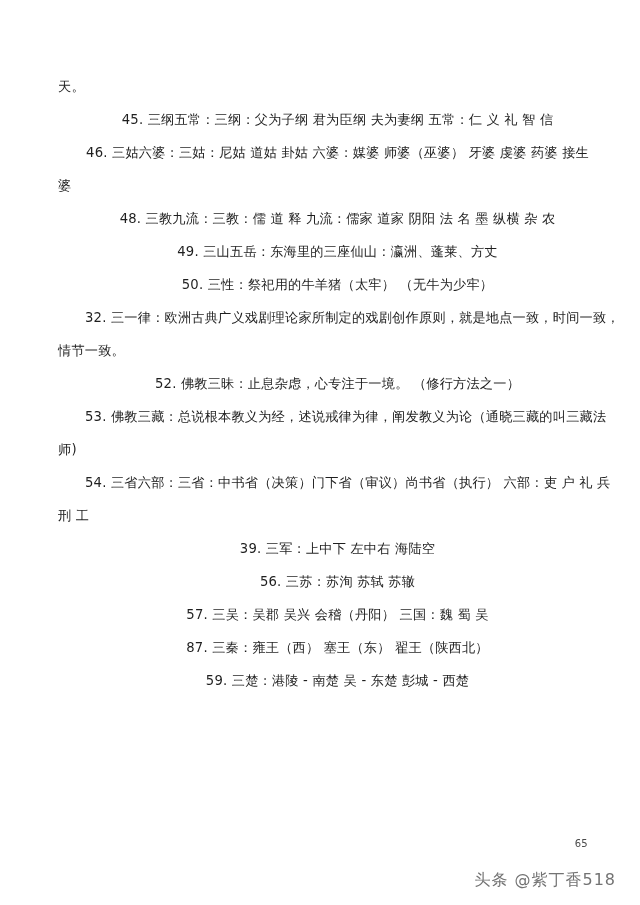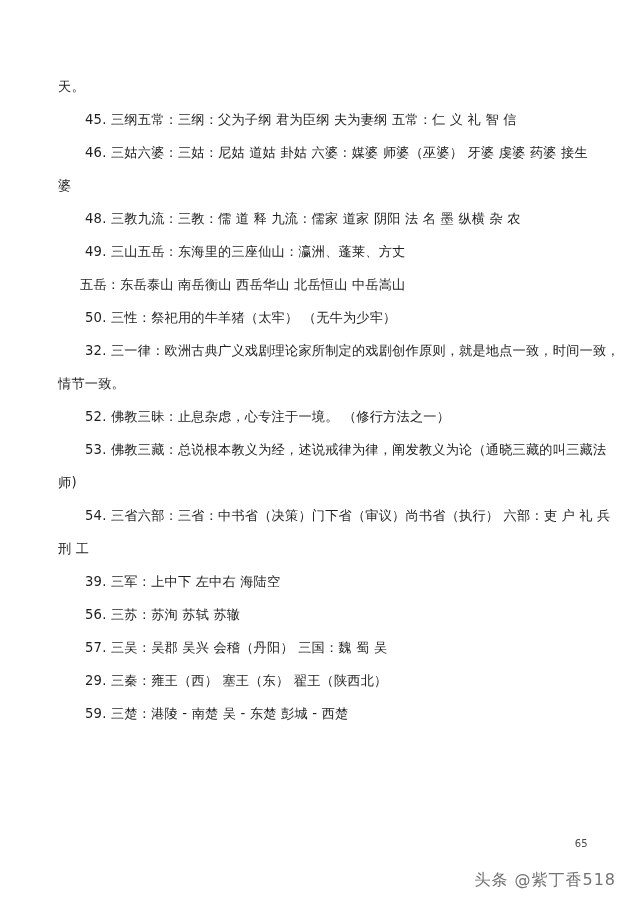--- a/index.html
+++ b/index.html
@@ -34,20 +34,21 @@
     white-space: nowrap;
     margin: 0;
   }
   
   .flush {
     padding-left: 8px;
   }
   
   .indent {
     padding-left: 35px;
+    text-align: center;
   }
   
   .subindent {
     padding-left: 30px;
   }
   .page-number {
     position: absolute;
     right: 52px;
     top: 838px;
     font-size: 10px;
@@ -70,32 +71,31 @@
 <body>
 
 <div class="page">
   <div class="doc-body" id="doc-body">
       <p class="para flush">天。</p>
       <p class="para indent">45. 三纲五常：三纲：父为子纲 君为臣纲 夫为妻纲 五常：仁 义 礼 智 信</p>
       <p class="para indent">46. 三姑六婆：三姑：尼姑 道姑 卦姑 六婆：媒婆 师婆（巫婆） 牙婆 虔婆 药婆 接生</p>
       <p class="para flush">婆</p>
       <p class="para indent">48. 三教九流：三教：儒 道 释 九流：儒家 道家 阴阳 法 名 墨 纵横 杂 农</p>
       <p class="para indent">49. 三山五岳：东海里的三座仙山：瀛洲、蓬莱、方丈</p>
-      <p class="para subindent">五岳：东岳泰山 南岳衡山 西岳华山 北岳恒山 中岳嵩山</p>
       <p class="para indent">50. 三性：祭祀用的牛羊猪（太牢） （无牛为少牢）</p>
       <p class="para indent">32. 三一律：欧洲古典广义戏剧理论家所制定的戏剧创作原则，就是地点一致，时间一致，</p>
       <p class="para flush">情节一致。</p>
       <p class="para indent">52. 佛教三昧：止息杂虑，心专注于一境。 （修行方法之一）</p>
       <p class="para indent">53. 佛教三藏：总说根本教义为经，述说戒律为律，阐发教义为论（通晓三藏的叫三藏法</p>
       <p class="para flush">师)</p>
       <p class="para indent">54. 三省六部：三省：中书省（决策）门下省（审议）尚书省（执行） 六部：吏 户 礼 兵</p>
       <p class="para flush">刑 工</p>
       <p class="para indent">39. 三军：上中下 左中右 海陆空</p>
       <p class="para indent">56. 三苏：苏洵 苏轼 苏辙</p>
       <p class="para indent">57. 三吴：吴郡 吴兴 会稽（丹阳） 三国：魏 蜀 吴</p>
-      <p class="para indent">29. 三秦：雍王（西） 塞王（东） 翟王（陕西北）</p>
+      <p class="para indent">87. 三秦：雍王（西） 塞王（东） 翟王（陕西北）</p>
       <p class="para indent">59. 三楚：港陵 - 南楚 吴 - 东楚 彭城 - 西楚</p>
     </div>
 
   <div class="page-number">65</div>
 
   <div class="watermark">头条 @紫丁香518</div>
 </div>
 
 </body></html>

